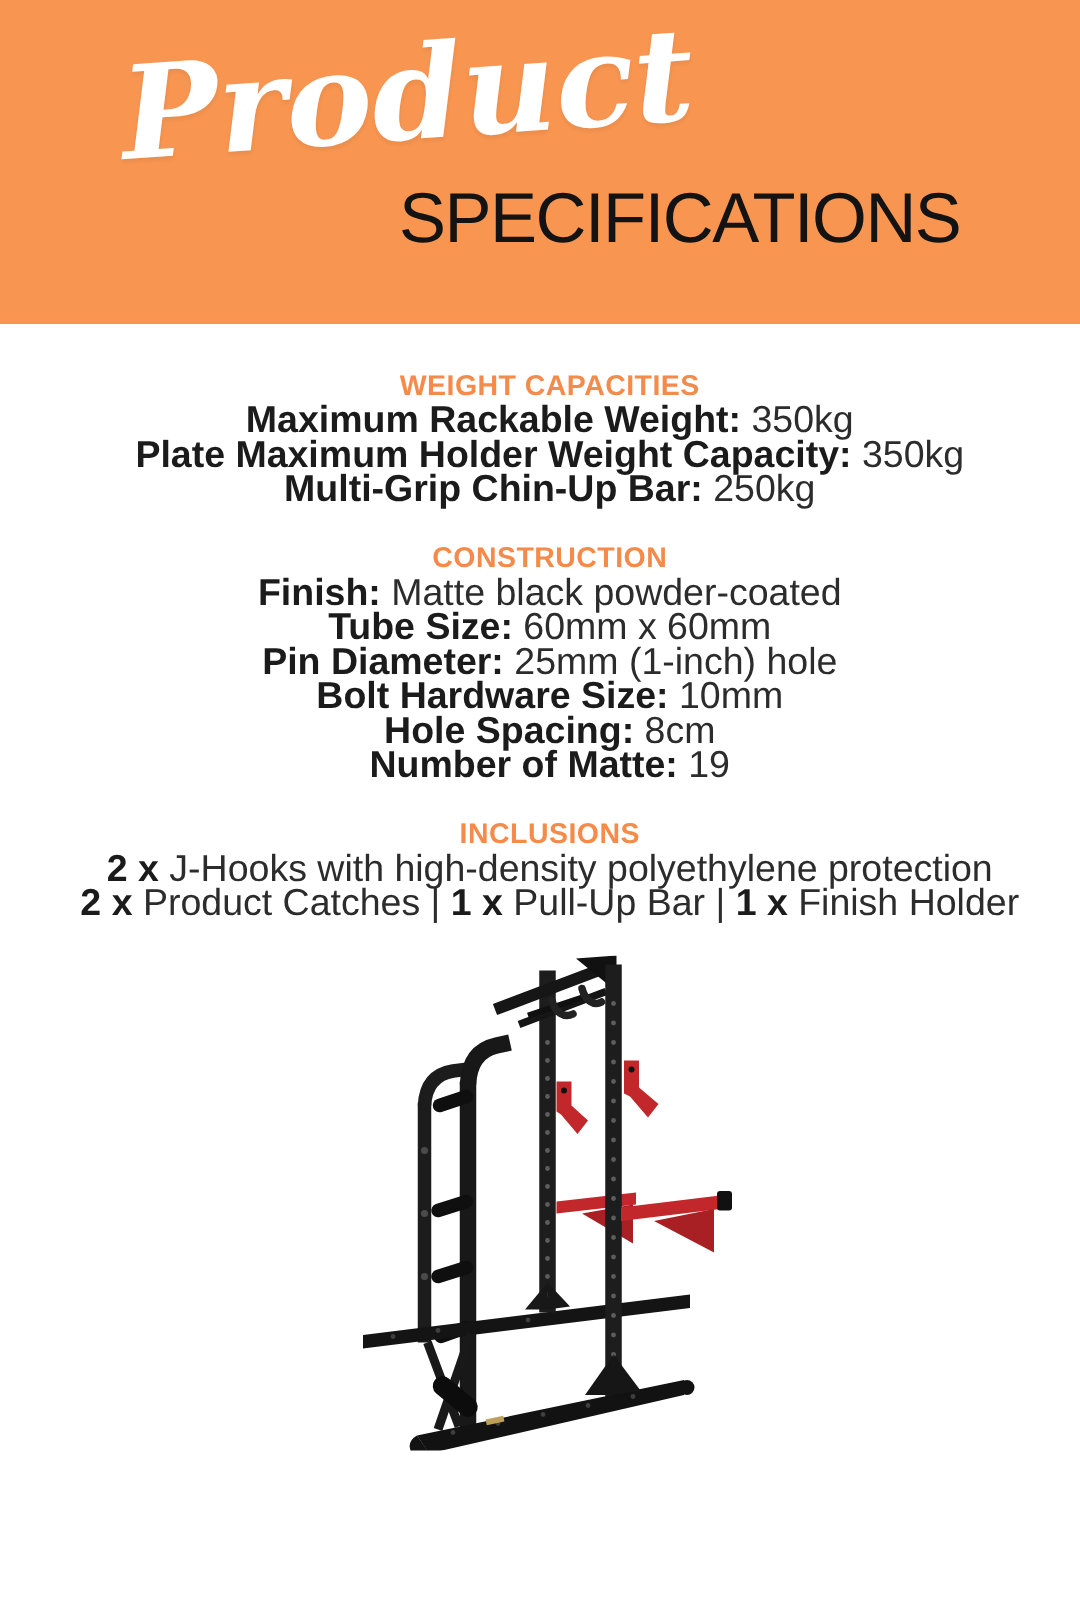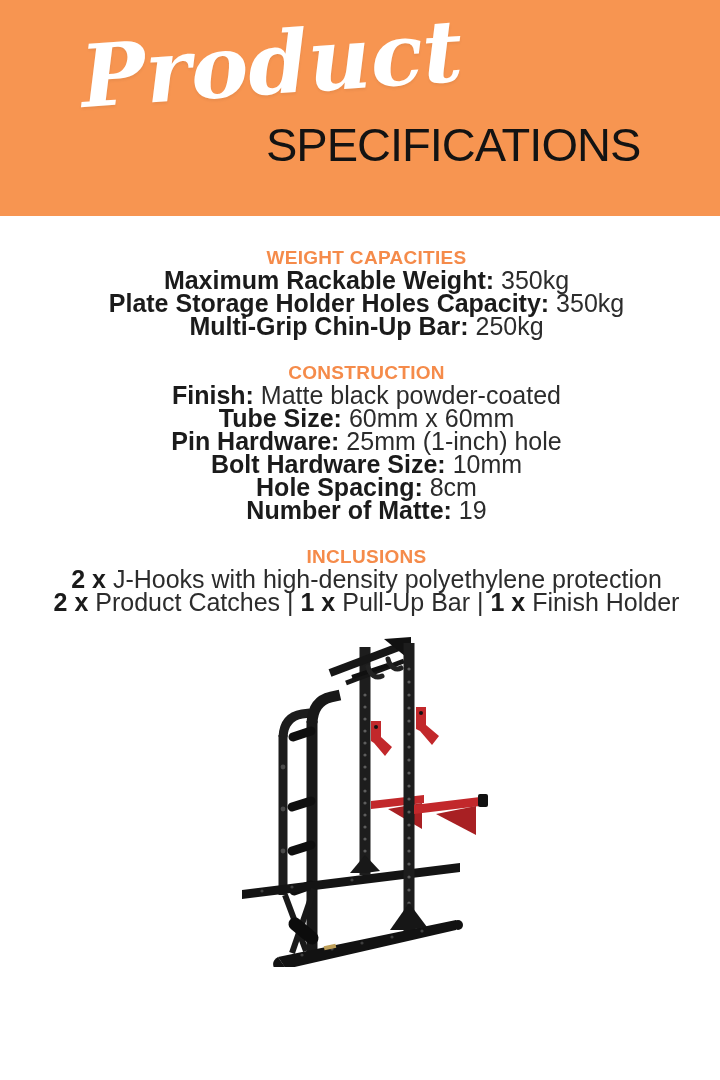--- a/index.html
+++ b/index.html
@@ -55,28 +55,28 @@
 
   <div class="banner">
     <div class="script-title">Product</div>
     <div class="main-title">SPECIFICATIONS</div>
   </div>
 
   <div class="content">
       <section class="spec-section">
         <h2 class="spec-heading">WEIGHT CAPACITIES</h2>
         <p class="spec-line"><span class="seg bold">Maximum Rackable Weight:</span><span class="seg"> 350kg</span></p>
-        <p class="spec-line"><span class="seg bold">Plate Storage Holder Holes Capacity:</span><span class="seg"> 350kg</span></p>
+        <p class="spec-line"><span class="seg bold">Plate Maximum Holder Weight Capacity:</span><span class="seg"> 350kg</span></p>
         <p class="spec-line"><span class="seg bold">Multi-Grip Chin-Up Bar:</span><span class="seg"> 250kg</span></p>
       </section>
       <section class="spec-section">
         <h2 class="spec-heading">CONSTRUCTION</h2>
         <p class="spec-line"><span class="seg bold">Finish:</span><span class="seg"> Matte black powder-coated</span></p>
         <p class="spec-line"><span class="seg bold">Tube Size:</span><span class="seg"> 60mm x 60mm</span></p>
-        <p class="spec-line"><span class="seg bold">Pin Hardware:</span><span class="seg"> 25mm (1-inch) hole</span></p>
+        <p class="spec-line"><span class="seg bold">Pin Diameter:</span><span class="seg"> 25mm (1-inch) hole</span></p>
         <p class="spec-line"><span class="seg bold">Bolt Hardware Size:</span><span class="seg"> 10mm</span></p>
         <p class="spec-line"><span class="seg bold">Hole Spacing:</span><span class="seg"> 8cm</span></p>
         <p class="spec-line"><span class="seg bold">Number of Matte:</span><span class="seg"> 19</span></p>
       </section>
       <section class="spec-section">
         <h2 class="spec-heading">INCLUSIONS</h2>
         <p class="spec-line"><span class="seg bold">2 x</span><span class="seg"> J-Hooks with high-density polyethylene protection</span></p>
         <p class="spec-line"><span class="seg bold">2 x</span><span class="seg"> Product Catches | </span><span class="seg bold">1 x</span><span class="seg"> Pull-Up Bar | </span><span class="seg bold">1 x</span><span class="seg"> Finish Holder</span></p>
       </section>
     </div>

